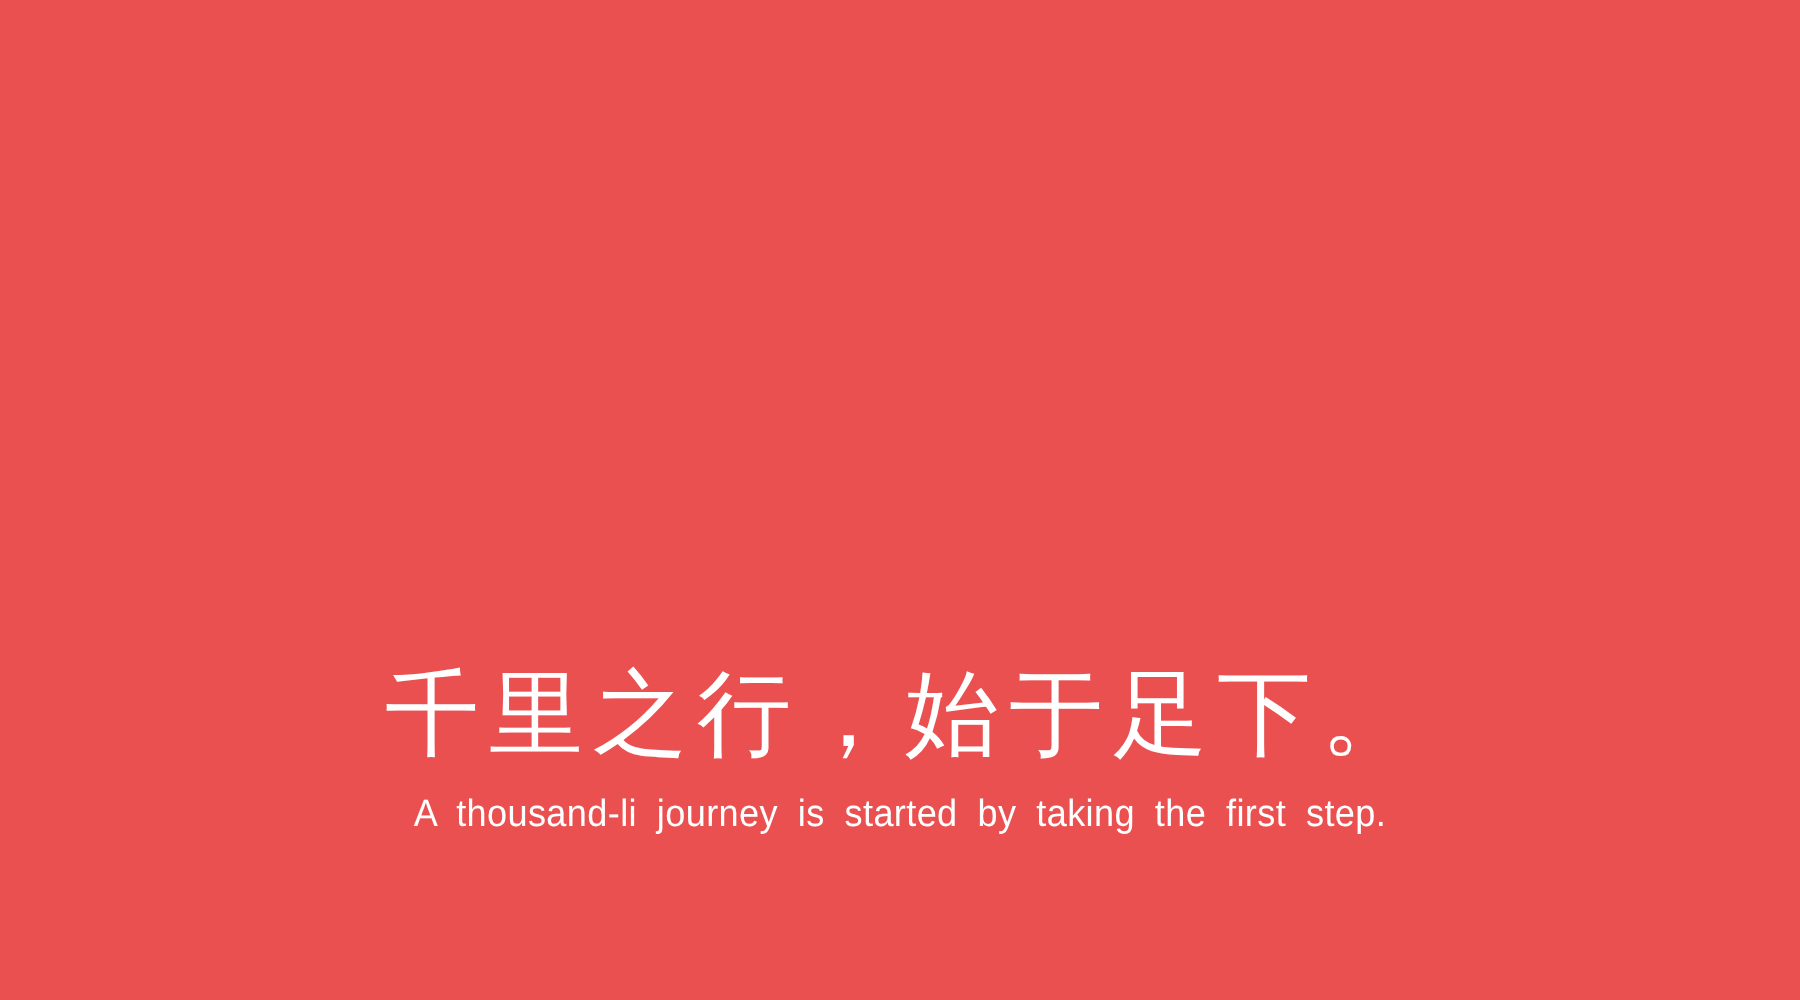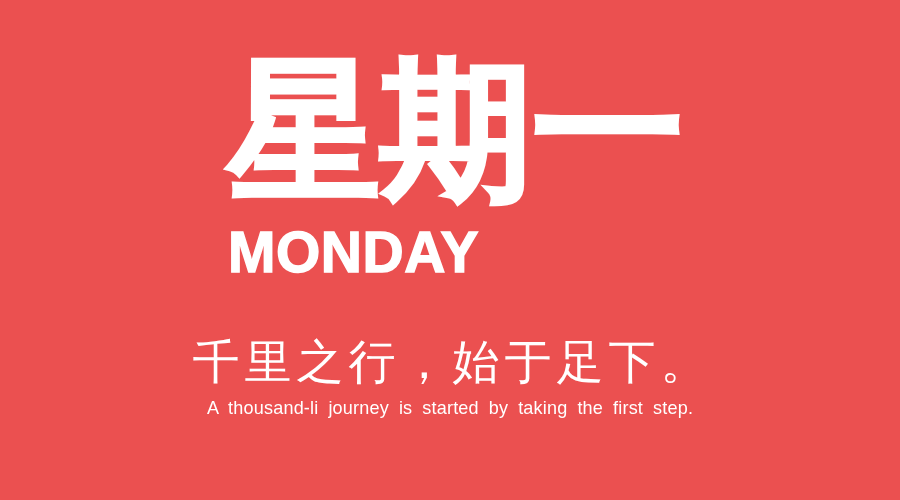--- a/index.html
+++ b/index.html
@@ -60,21 +60,21 @@
     position: absolute;
     left: 0;
     right: 0;
     top: 334px;
     text-align: center;
   }
 
   .proverb-cjk {
     display: block;
     color: #ffffff;
-    font-family: Liberation Serif, serif;
+    font-family: Liberation Mono, monospace;
     font-size: 47px;
     font-weight: 400;
     line-height: 56px;
     letter-spacing: 5px;
     padding-left: 5px;
     white-space: nowrap;
   }
 
   .proverb-en {
     display: block;
@@ -89,23 +89,19 @@
     margin-top: 6px;
     transform: scaleX(0.95);
     transform-origin: center;
   }
 </style>
 </head>
 <body>
 
 <div id="card" style="background: rgb(235, 80, 80);">
 
-  <div class="title-block">
-    <span class="cjk-title">星期一</span>
-    <span class="day-en">MONDAY</span>
-  </div>
 
   <div class="proverb-block">
     <span class="proverb-cjk">千里之行，始于足下。</span>
     <span class="proverb-en">A thousand-li journey is started by taking the first step.</span>
   </div>
 
 </div>
 
 </body></html>

